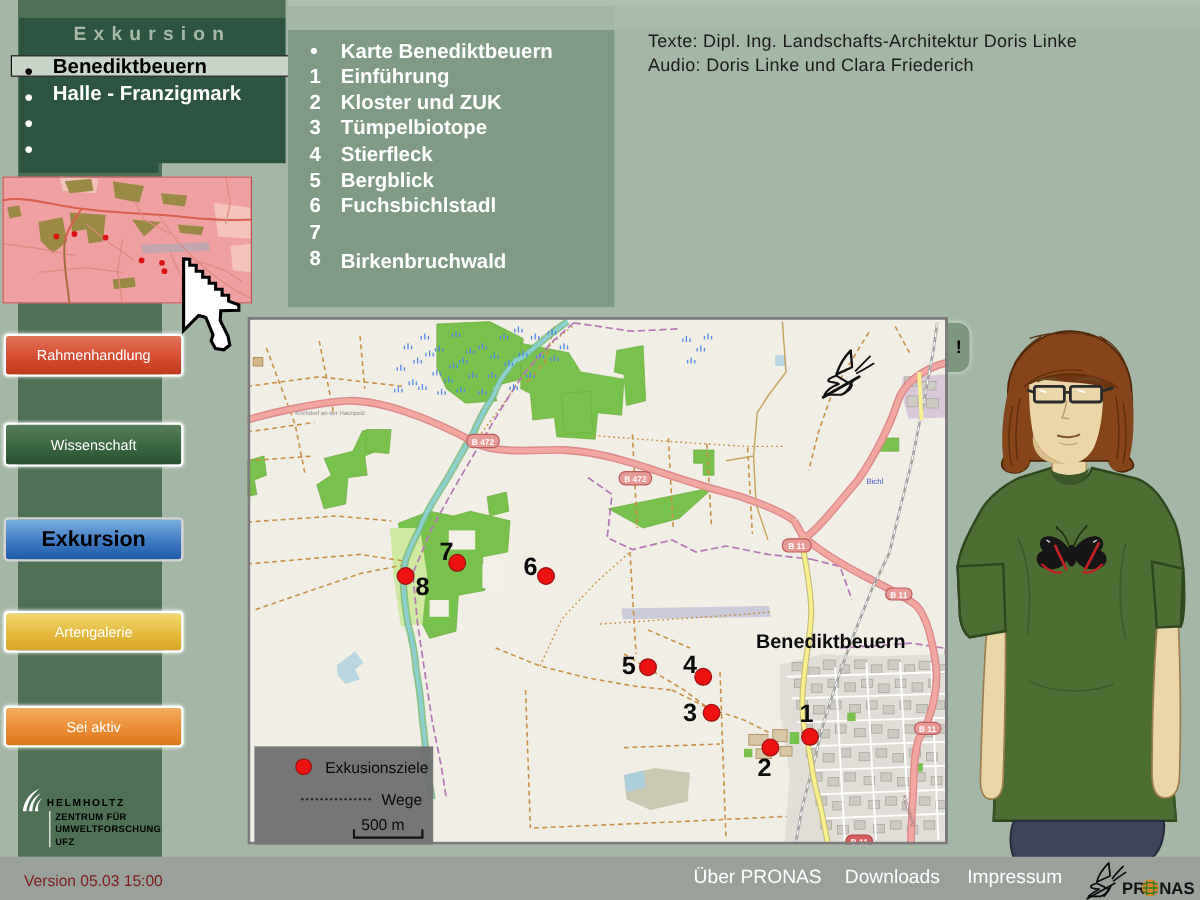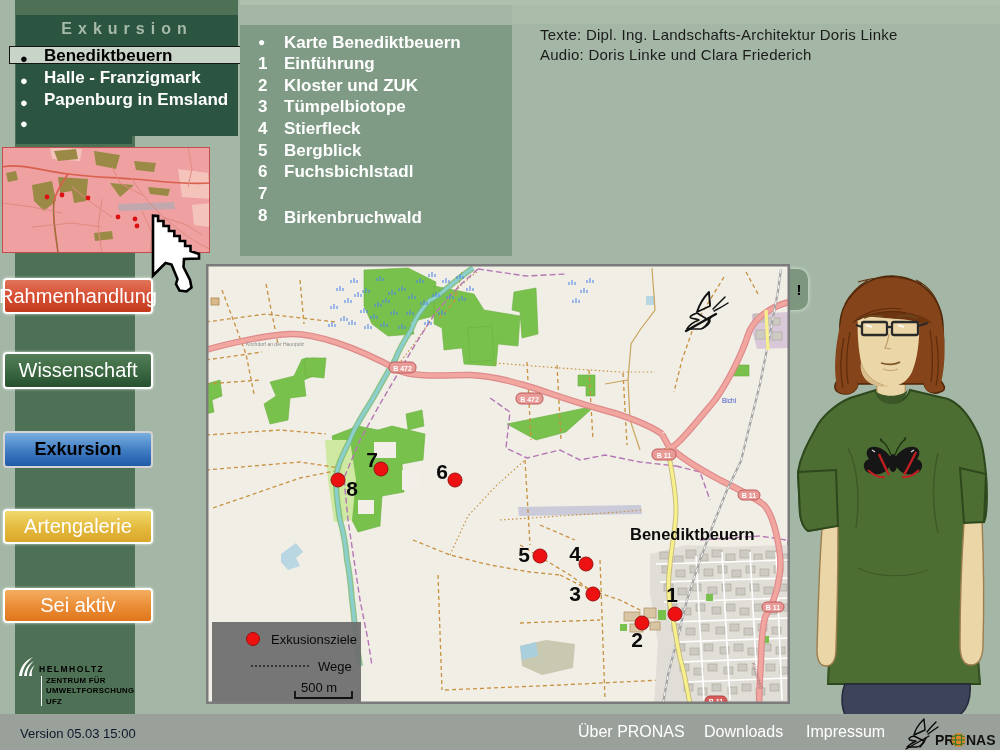--- a/index.html
+++ b/index.html
@@ -1,21 +1,21 @@
 <!DOCTYPE html>
 <html><head>
 <meta charset="utf-8">
 <style>
   html,body{margin:0;padding:0;}
   body{width:1000px;height:750px;position:relative;overflow:hidden;
        background:#a4b7a6;font-family:"Liberation Sans",sans-serif;}
   .abs{position:absolute;}
   .btn{position:absolute;left:3px;width:146px;height:32px;border-radius:4px;
        display:flex;align-items:center;justify-content:center;
-       font-size:20px;color:#fff;}
+       font-size:12px;color:#fff;}
 </style>
 </head>
 <body>
 
 <div class="abs" style="left:240px;top:0;width:760px;height:5px;background:#b0c0af;"></div>
 <div class="abs" style="left:512px;top:5px;width:488px;height:19px;background:#abbdaa;"></div>
 
 <div class="abs" style="left:15px;top:0;width:120px;height:714px;background:#4e7156;"></div>
 
 <div class="abs" style="left:15px;top:0;width:223px;height:15px;background:#4e7156;"></div>
@@ -28,21 +28,20 @@
 <div class="abs" style="left:19px;top:47px;width:220px;height:17px;color:#000;font-weight:bold;font-size:17px;line-height:17px;">
     <span style="position:absolute;left:1px;top:3px;font-size:13px;">●</span>
     <span style="position:absolute;left:25px;">Benediktbeuern</span>
   </div>
 <div class="abs" style="left:19px;top:69px;width:220px;height:18px;color:#fff;font-weight:bold;font-size:17px;line-height:18px;">
     <span style="position:absolute;left:1px;top:3px;font-size:13px;">●</span>
     <span style="position:absolute;left:25px;">Halle - Franzigmark</span>
   </div>
 <div class="abs" style="left:19px;top:91px;width:220px;height:18px;color:#fff;font-weight:bold;font-size:17px;line-height:18px;">
     <span style="position:absolute;left:1px;top:3px;font-size:13px;">●</span>
-    <span style="position:absolute;left:25px;">Papenburg in Emsland</span>
   </div>
 <div class="abs" style="left:19px;top:112px;width:220px;height:18px;color:#fff;font-weight:bold;font-size:17px;line-height:18px;">
     <span style="position:absolute;left:1px;top:3px;font-size:13px;">●</span>
   </div>
 
 <svg class="abs" style="left:2px;top:147px;" width="208" height="106" viewBox="0 0 208 106">
   <rect x="0" y="0" width="208" height="106" fill="#efa1a1"></rect>
   <g fill="#f4c4bb">
     <path d="M48,0 L80,2 L78,14 L50,12 Z"></path>
     <path d="M176,22 L206,26 L208,52 L180,50 Z"></path>
@@ -496,21 +495,21 @@
   <path d="M89,427 L89,434 L146,434 L146,427" stroke="#111" stroke-width="1.8" fill="none"></path>
 
   <rect x="1.25" y="1.25" width="581.5" height="437.5" fill="none" stroke="#7b7b7b" stroke-width="2.5"></rect>
 </svg>
 
 <svg class="abs" style="left:145px;top:210px;z-index:50;" width="62" height="88" viewBox="0 0 62 88">
   <path d="M8,5.7 L8,65.5 L20.5,53 L26.5,54.5 L32.5,69 L31,74 L34.5,80.5 L41.5,81.5 L46.5,77.5 L45,70 L38.5,57 L39,49 L54,48.5 L54,44 L45.5,41 L45.5,36 L40.1,36 L40.1,31 L34.7,31 L34.7,26 L29.3,26 L29.3,21 L23.9,21 L23.9,16 L18.5,16 L18.5,11 L13.1,11 L13.1,6 Z" fill="#ffffff" stroke="#000" stroke-width="2.6" stroke-linejoin="miter"></path>
 </svg>
 
 <div class="abs" style="left:0;top:714px;width:1000px;height:36px;background:#9aa19b;"></div>
-<div class="abs" style="left:20px;top:726px;color:#0f172a;font-size:13px;">Version 05.03 15:00</div>
+<div class="abs" style="left:20px;top:726px;color:#7f1d1d;font-size:13px;">Version 05.03 15:00</div>
 <div class="abs" style="left:578px;top:723px;color:#fff;font-size:16px;">Über PRONAS</div>
 <div class="abs" style="left:704px;top:723px;color:#fff;font-size:16px;">Downloads</div>
 <div class="abs" style="left:806px;top:723px;color:#fff;font-size:16px;">Impressum</div>
 <svg class="abs" style="left:902px;top:714px;" width="98" height="36" viewBox="0 0 98 36">
   <g fill="none" stroke="#0a0a0a" stroke-width="1.4" stroke-linecap="round" stroke-linejoin="round">
     <path d="M22,5 C17,10 13,16 12,21 L23,16 C23,12 22,8 22,5 Z"></path>
     <path d="M12,22 C7,23 6,25 8,26 C11,27 13,27 14,27 C12,28 8,30 5,33 L15,33 C19,32 21,29 22,27 Z"></path>
     <path d="M4,35 L27,22"></path>
     <path d="M24,24 C23,27 21,30 18,33"></path>
     <path d="M25,18 C28,14 31,11 34,8"></path>

